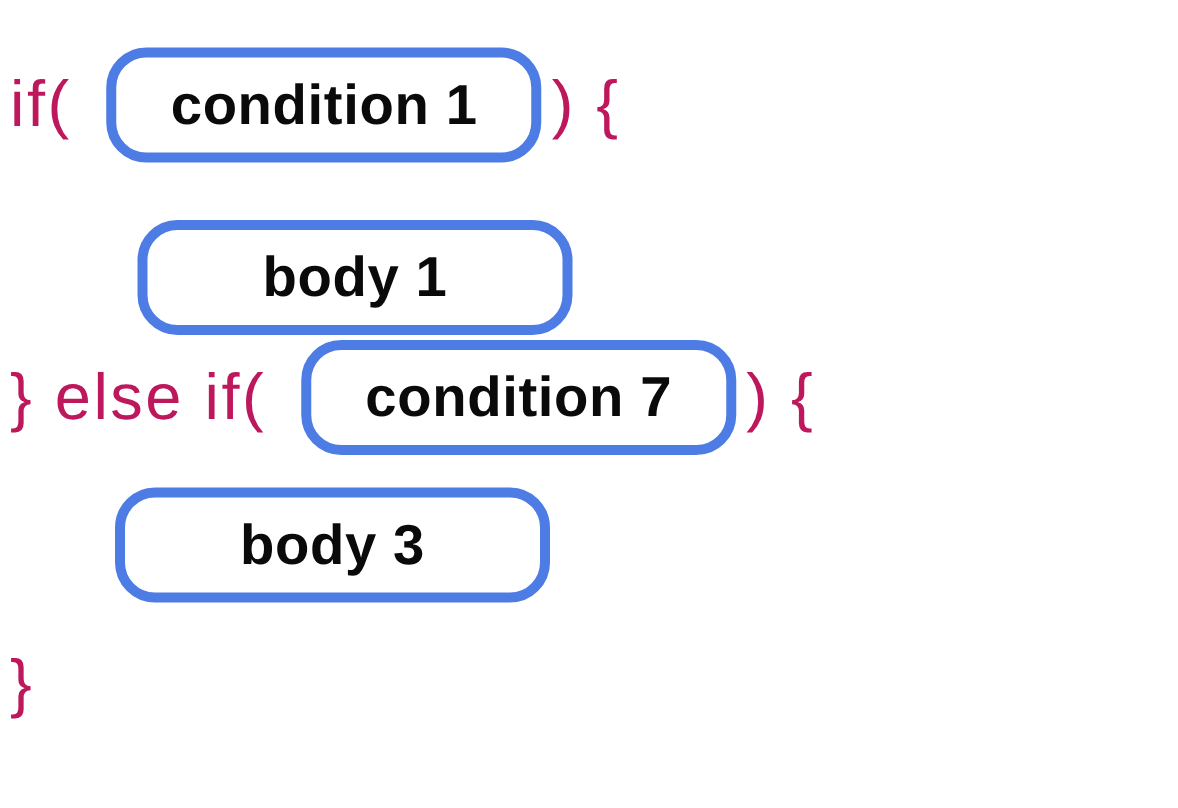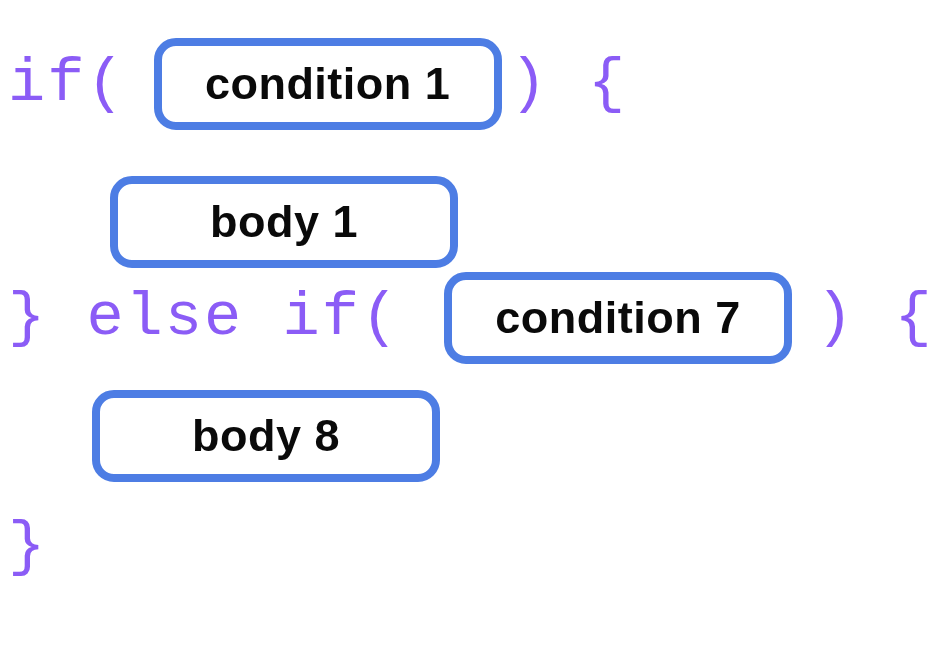--- a/index.html
+++ b/index.html
@@ -15,55 +15,55 @@
     overflow: hidden;
   }
   .row {
     position: absolute;
     display: flex;
     align-items: center;
     height: 92px;
     white-space: pre;
   }
   .code {
-    font-family: Liberation Mono, monospace;
-    font-size: 62px;
+    font-family: Liberation Sans, sans-serif;
+    font-size: 52px;
     font-weight: 400;
     letter-spacing: 2px;
-    color: #8b5cf6;
+    color: #be185d;
     white-space: pre;
     line-height: 92px;
   }
   .slot {
     box-sizing: border-box;
     width: 348px;
     height: 92px;
     background: #ffffff;
     border: 8px solid #4d7de4;
-    border-radius: 22px;
+    border-radius: 32px;
     display: flex;
     align-items: center;
     justify-content: center;
     flex: 0 0 auto;
   }
   .slot-inline {
     margin-left: 28px;
     margin-right: 8px;
   }
   .slot-label {
     font-family: "Liberation Sans", sans-serif;
     font-weight: 700;
     font-size: 45px;
     letter-spacing: 0.5px;
     color: #0a0a0a;
     white-space: pre;
   }
   #row-if     { top: 38px;  left: 8px;  }
   #row-body1  { top: 176px; left: 110px; }
-  #row-elseif { top: 272px; left: 8px; gap: 16px;  }
+  #row-elseif { top: 272px; left: 8px;  }
   #row-body2  { top: 390px; left: 92px; }
   #row-close  { top: 501px; left: 8px;  }
 </style>
 </head>
 <body>
 
 <div class="canvas">
 
   <div class="row" id="row-if">
     <span class="code">if(</span>
@@ -82,21 +82,21 @@
   <div class="row" id="row-elseif">
     <span class="code">} else if(</span>
     <div class="slot slot-inline">
       <span class="slot-label">condition 7</span>
     </div>
     <span class="code">) {</span>
   </div>
 
   <div class="row" id="row-body2">
     <div class="slot">
-      <span class="slot-label">body 8</span>
+      <span class="slot-label">body 3</span>
     </div>
   </div>
 
   <div class="row" id="row-close">
     <span class="code">}</span>
   </div>
 
 </div>
 
 </body></html>

